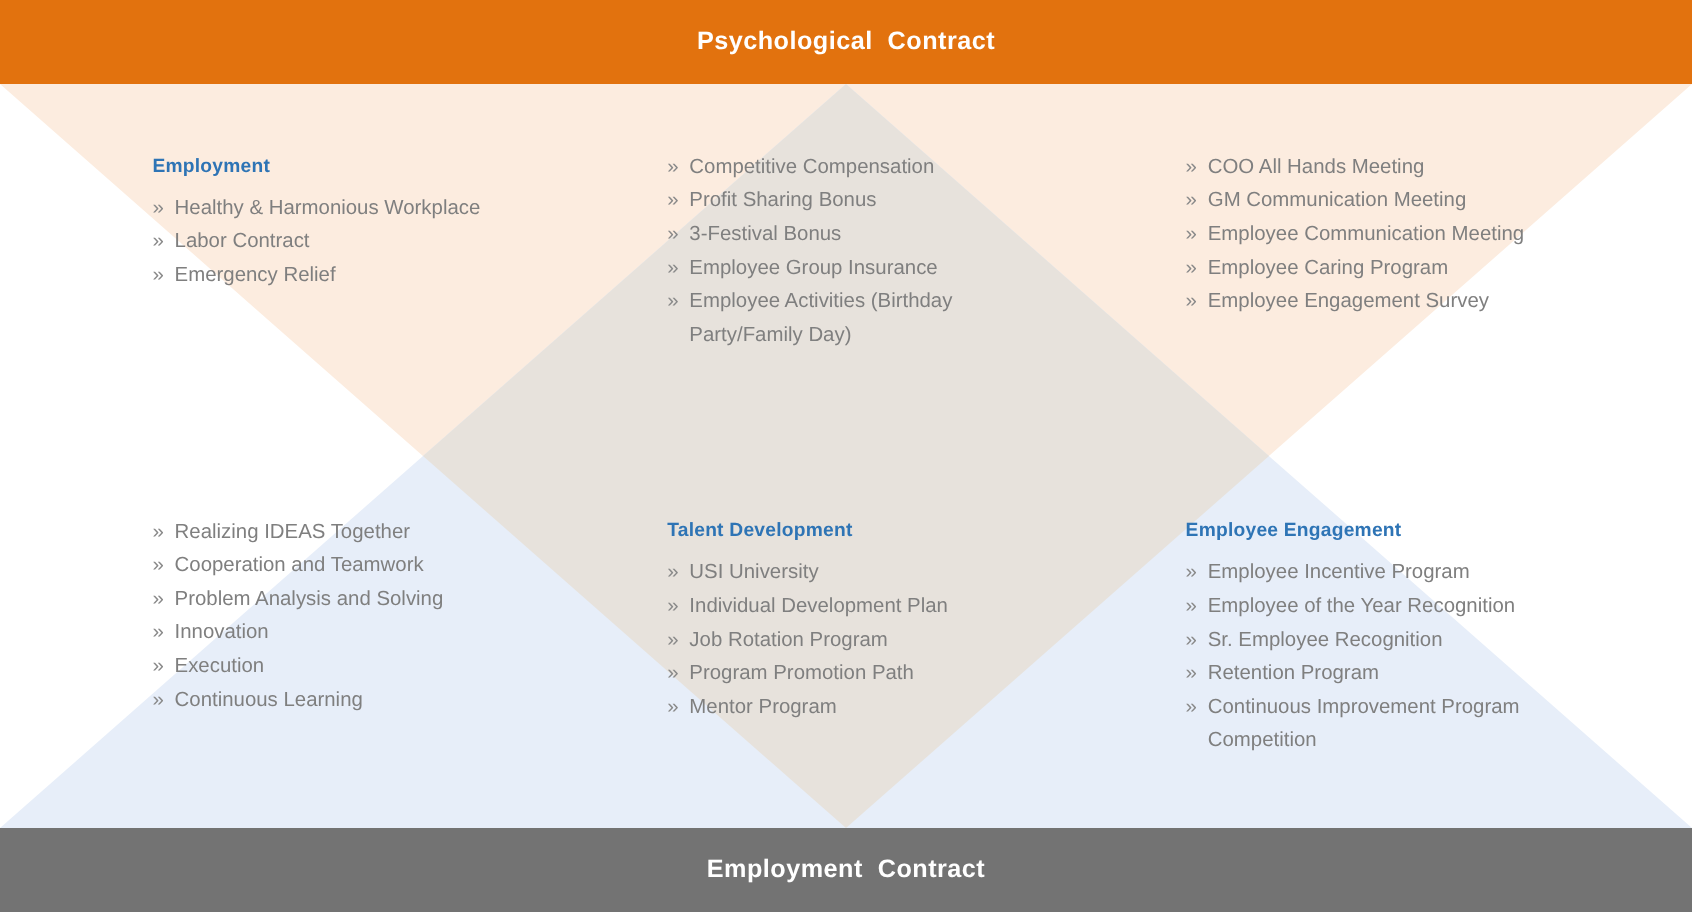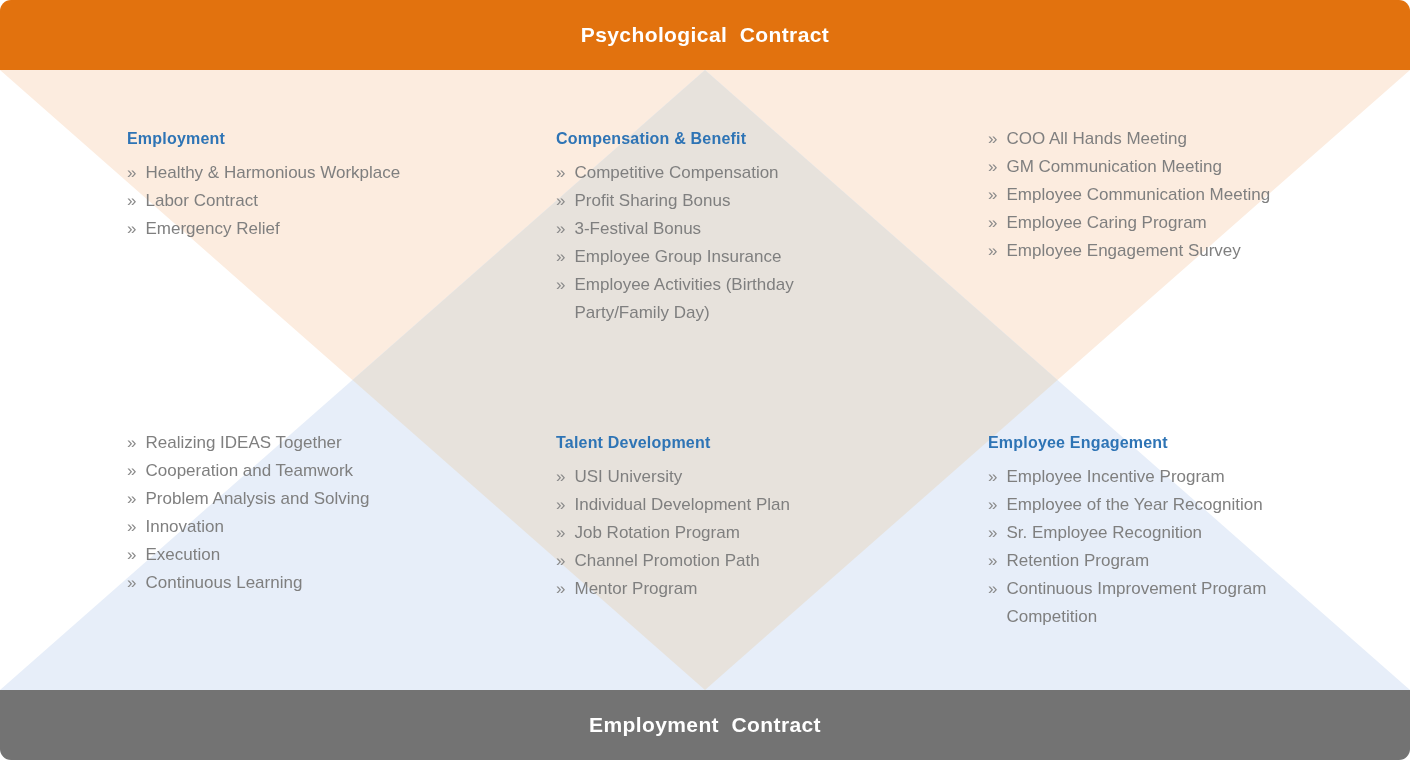--- a/index.html
+++ b/index.html
@@ -6,21 +6,20 @@
   body {
     font-family: "Liberation Sans", sans-serif;
     background:#ffffff;
   }
   .page {
     position:relative;
     width:1410px;
     height:760px;
     overflow:hidden;
     background:#ffffff;
-    border-radius:11px;
   }
 
   
   .banner {
     position:absolute;
     left:0;
     width:100%;
     height:70px;
     display:flex;
     align-items:center;
@@ -122,21 +121,20 @@
           <span class="item-text">Labor Contract</span>
         </li>
         <li>
           <span class="marker">»</span>
           <span class="item-text">Emergency Relief</span>
         </li>
       </ul>
   </div>
 
   <div class="section sec-2">
-    <h2>Compensation &amp; Benefit</h2>
     <ul>
         <li>
           <span class="marker">»</span>
           <span class="item-text">Competitive Compensation</span>
         </li>
         <li>
           <span class="marker">»</span>
           <span class="item-text">Profit Sharing Bonus</span>
         </li>
         <li>
@@ -218,21 +216,21 @@
         <li>
           <span class="marker">»</span>
           <span class="item-text">Individual Development Plan</span>
         </li>
         <li>
           <span class="marker">»</span>
           <span class="item-text">Job Rotation Program</span>
         </li>
         <li>
           <span class="marker">»</span>
-          <span class="item-text">Channel Promotion Path</span>
+          <span class="item-text">Program Promotion Path</span>
         </li>
         <li>
           <span class="marker">»</span>
           <span class="item-text">Mentor Program</span>
         </li>
       </ul>
   </div>
 
   <div class="section sec-6">
     <h2>Employee Engagement</h2>

